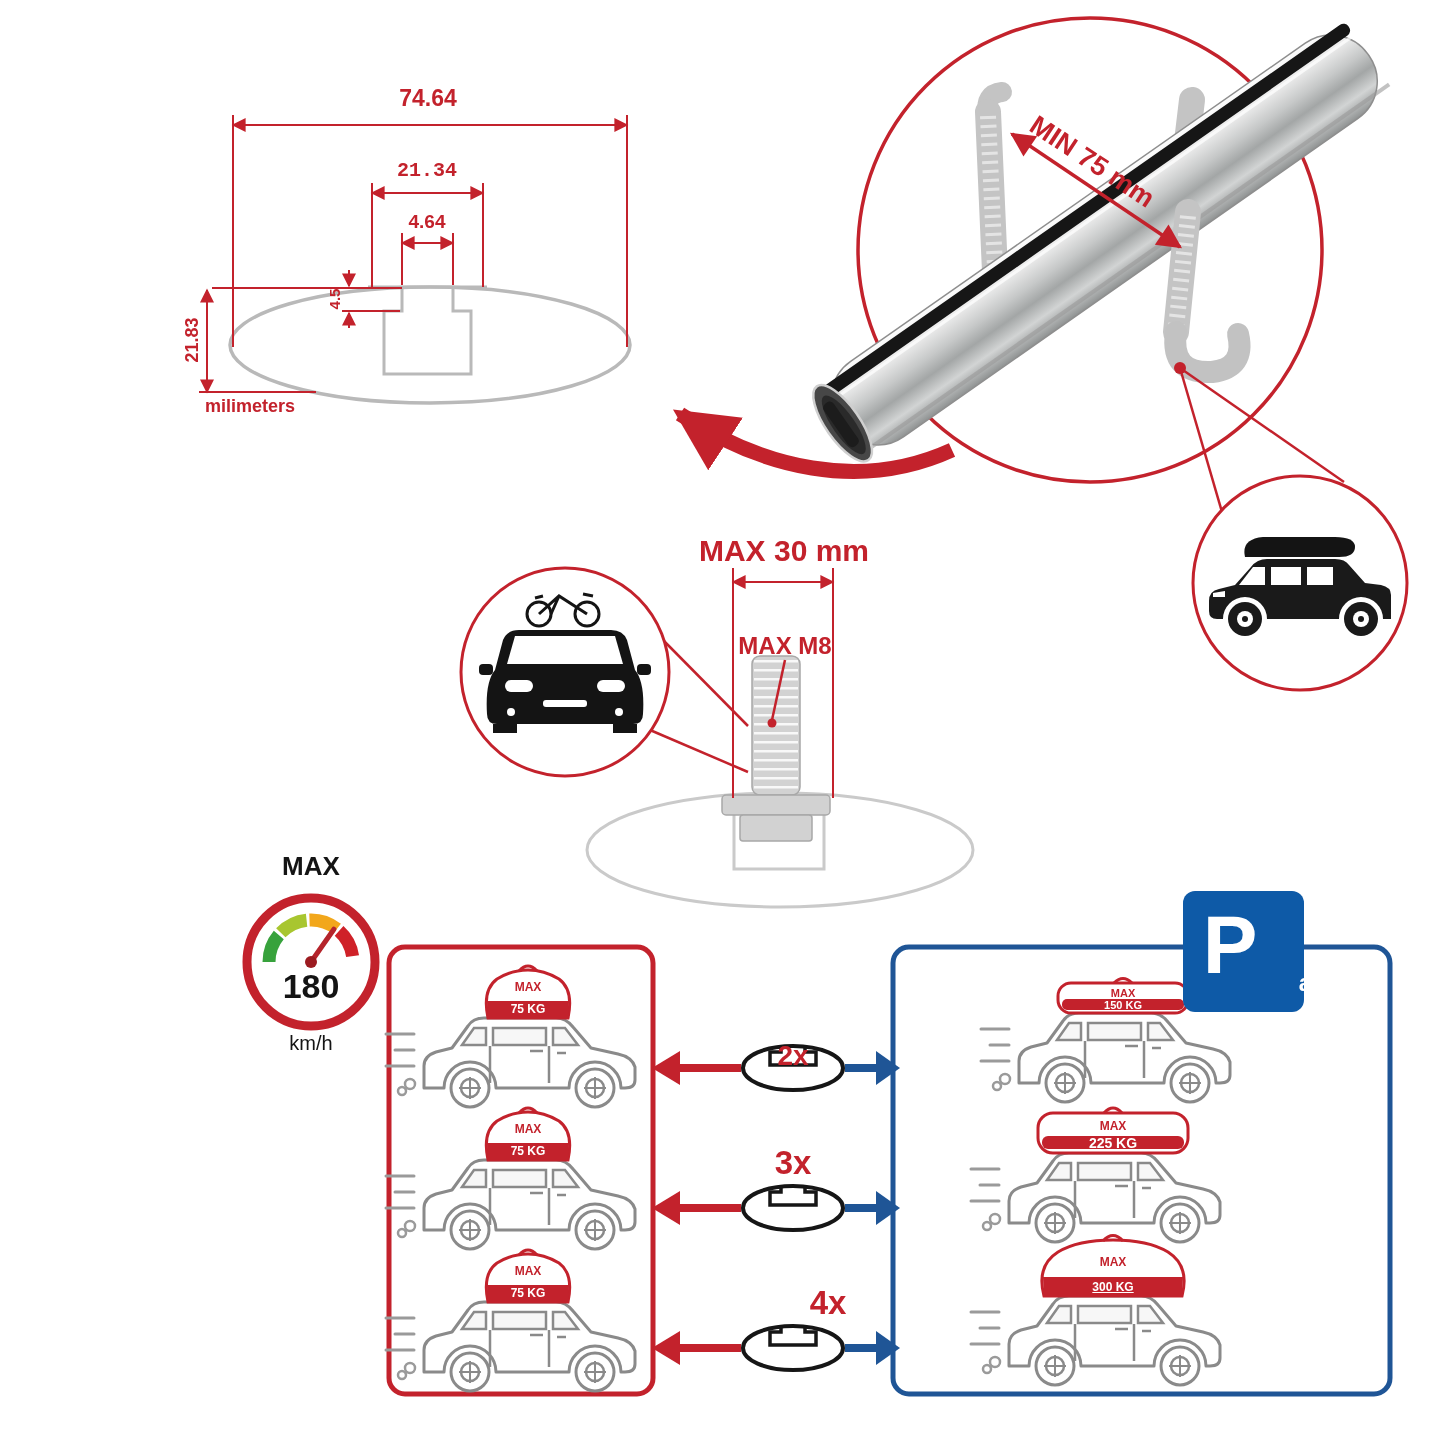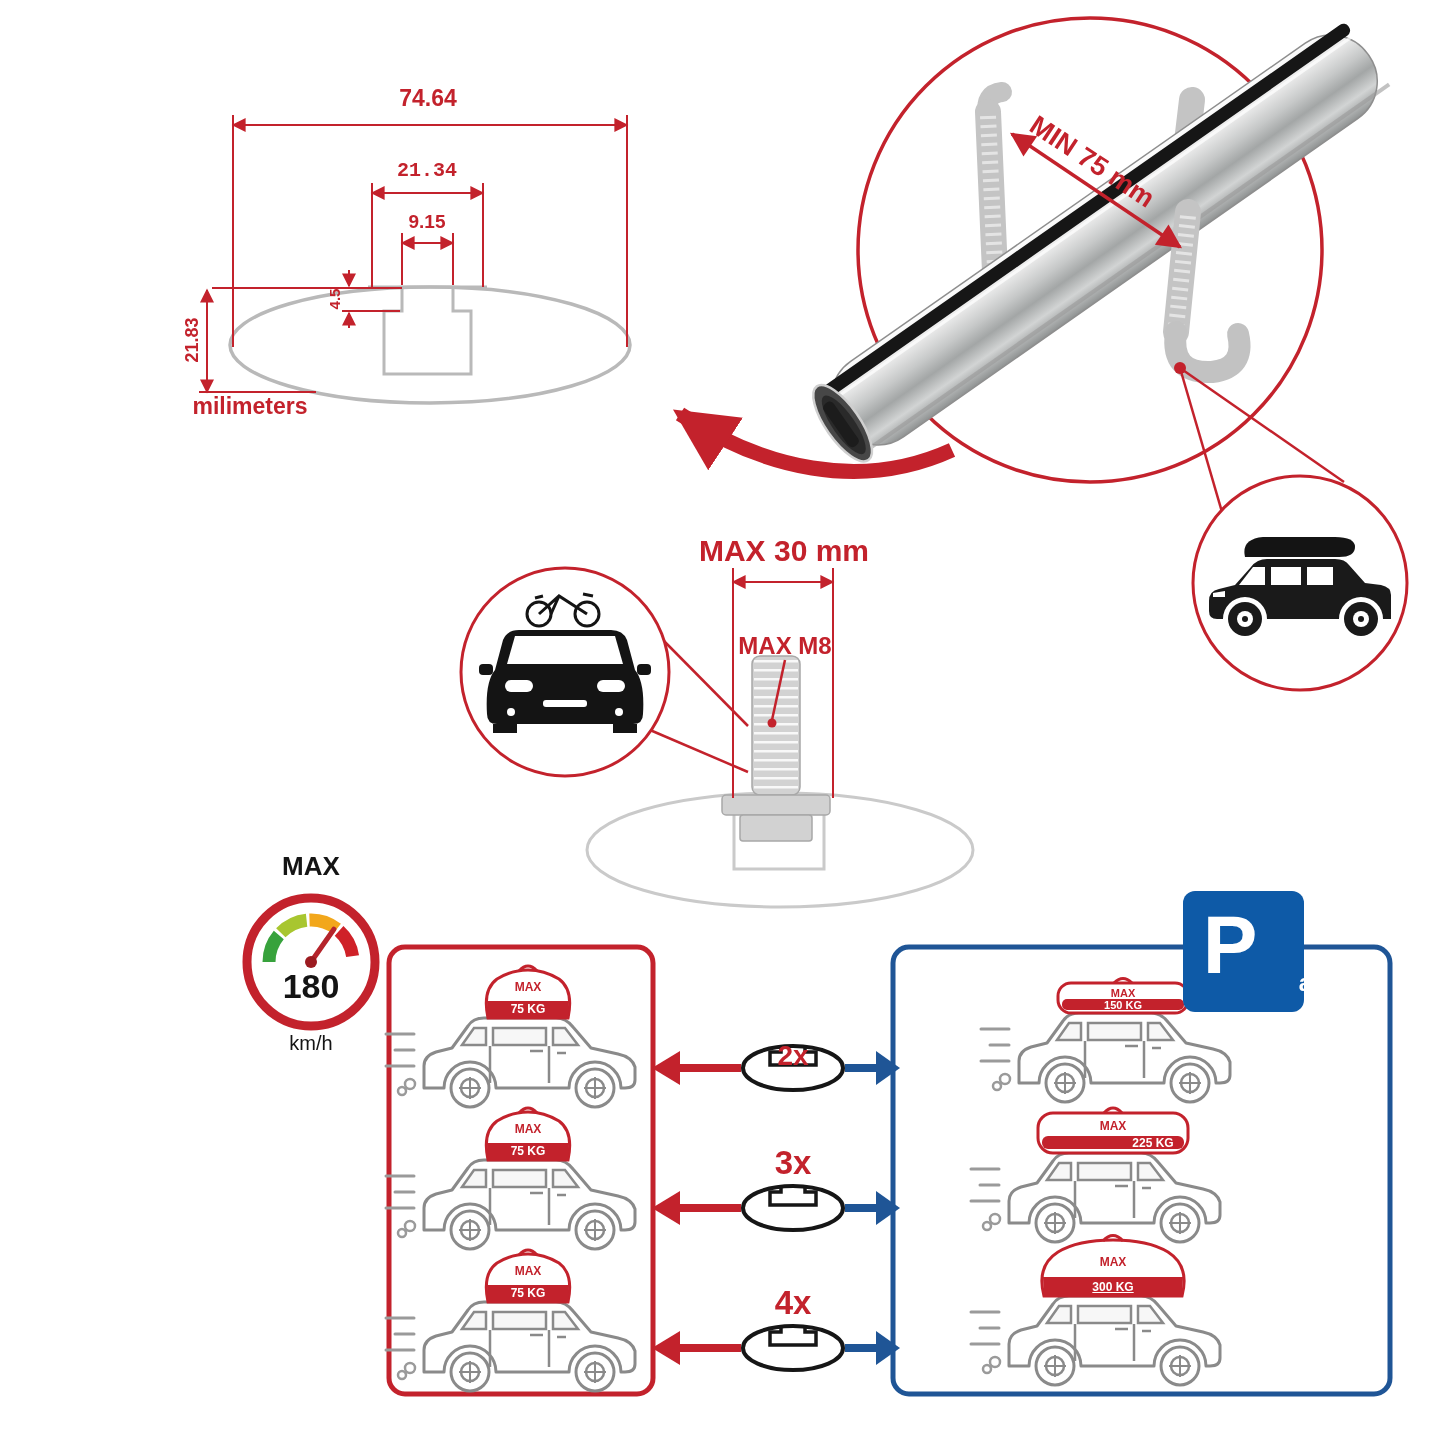--- a/index.html
+++ b/index.html
@@ -259,48 +259,48 @@
     <path d="M339.1,930.8 A42,42 0 0 1 352.6,956.2" fill="none" stroke="#cf2128" stroke-width="13"></path>
     <line x1="311" y1="962" x2="333.9" y2="929.2" stroke="#b5242b" stroke-width="5" stroke-linecap="round"></line>
     <circle cx="311" cy="962" r="6" fill="#9c1b20"></circle>
   </g>
 
   <rect x="1183" y="891" width="121" height="121" rx="12" fill="#0e5aa7"></rect>
 </svg>
 
 <span class="t cc red" style="left:428px;top:98px;font-size:23px;">74.64</span>
 <span class="t cc red" style="left:427px;top:170px;font-size:20px;font-family:Liberation Mono, monospace;">21.34</span>
-<span class="t cc red" style="left:427px;top:222px;font-size:19px;">9.15</span>
+<span class="t cc red" style="left:427px;top:222px;font-size:19px;">4.64</span>
 <span class="t vert red" style="left:334px;top:299px;font-size:15px;">4.5</span>
 <span class="t vert red" style="left:192px;top:340px;font-size:18px;">21.83</span>
-<span class="t cc red" style="left:250px;top:406px;font-size:23px;">milimeters</span>
+<span class="t cc red" style="left:250px;top:406px;font-size:18px;">milimeters</span>
 
 <span class="t diag red" style="left:1092px;top:162px;font-size:27px;">MIN 75 mm</span>
 
 <span class="t cc red" style="left:784px;top:551px;font-size:30px;">MAX 30 mm</span>
 <span class="t cc red" style="left:785px;top:646px;font-size:24px;">MAX M8</span>
 
 <span class="t cc blk" style="left:311px;top:866px;font-size:26px;">MAX</span>
 <span class="t cc blk" style="left:311px;top:986px;font-size:34px;">180</span>
 <span class="t cc blk" style="left:311px;top:1043px;font-size:20px;font-weight:normal;">km/h</span>
 
 <span class="t cc red" style="left:793px;top:1056px;font-size:28px;">2x</span>
 <span class="t cc red" style="left:793px;top:1163px;font-size:33px;">3x</span>
-<span class="t cc red" style="left:793px;top:1303px;font-size:33px;">4x</span>
+<span class="t cc red" style="left:828px;top:1303px;font-size:33px;">4x</span>
 
 <span class="t cc red" style="left:528px;top:987px;font-size:12px;">MAX</span>
 <span class="t cc wht" style="left:528px;top:1009px;font-size:12px;">75 KG</span>
 <span class="t cc red" style="left:528px;top:1129px;font-size:12px;">MAX</span>
 <span class="t cc wht" style="left:528px;top:1151px;font-size:12px;">75 KG</span>
 <span class="t cc red" style="left:528px;top:1271px;font-size:12px;">MAX</span>
 <span class="t cc wht" style="left:528px;top:1293px;font-size:12px;">75 KG</span>
 
 <span class="t cc red" style="left:1123px;top:993px;font-size:11px;">MAX</span>
 <span class="t cc wht" style="left:1123px;top:1005px;font-size:11px;">150 KG</span>
 <span class="t cc red" style="left:1113px;top:1126px;font-size:12px;">MAX</span>
-<span class="t cc wht" style="left:1113px;top:1143px;font-size:12px;margin-left:40px;">225 KG</span>
+<span class="t cc wht" style="left:1113px;top:1143px;font-size:14px;">225 KG</span>
 <span class="t cc red" style="left:1113px;top:1262px;font-size:12px;">MAX</span>
 <span class="t cc wht" style="left:1113px;top:1287px;font-size:12px;text-decoration:underline;">300 KG</span>
 
 <span class="t cc wht" style="left:1230px;top:945px;font-size:82px;">P</span>
 <span class="t cc wht" style="left:1316px;top:983px;font-size:23px;">ark</span>
 
 </div>
 
 </body></html>

